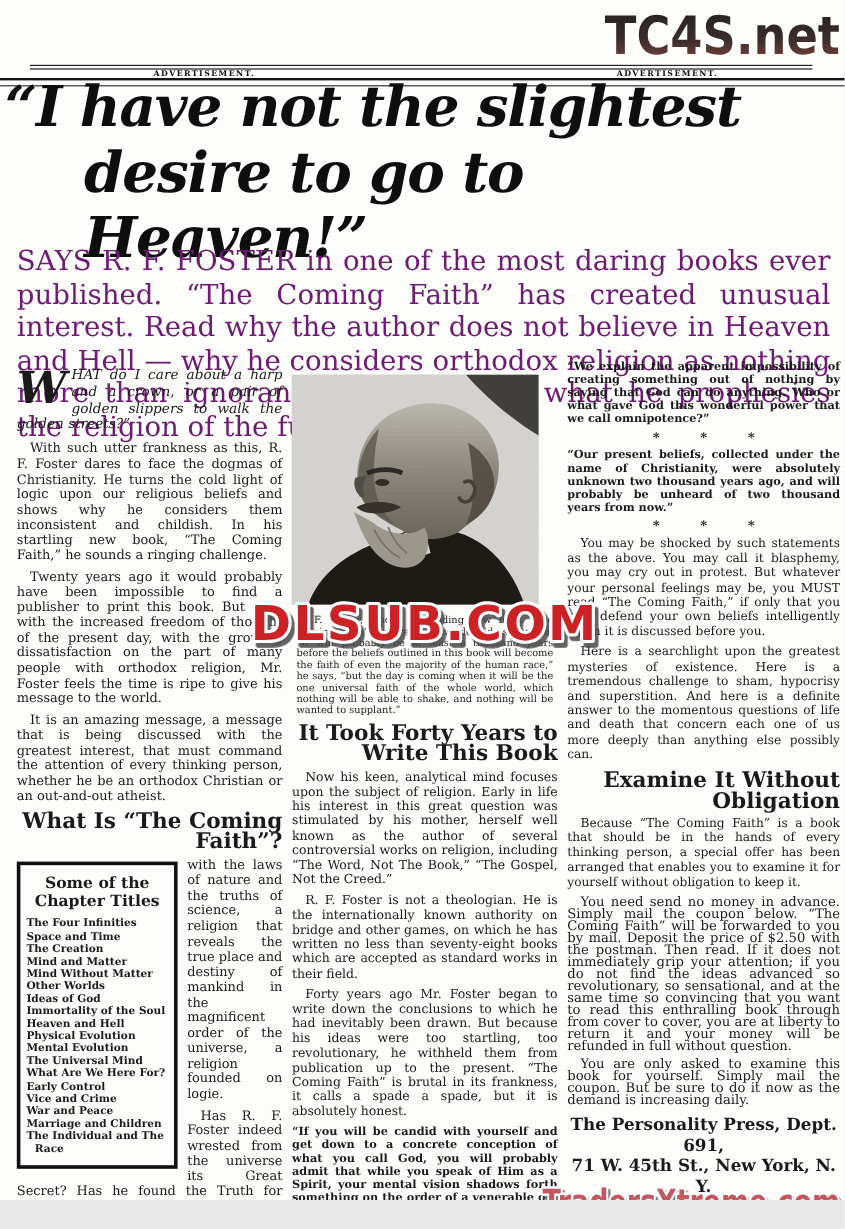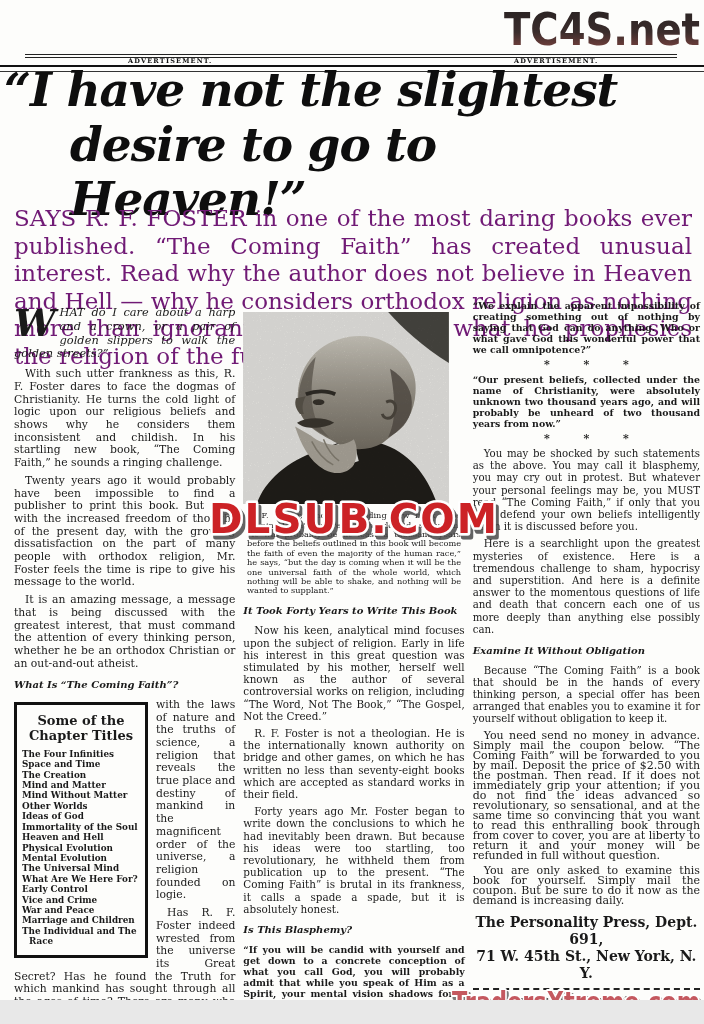--- a/index.html
+++ b/index.html
@@ -25,22 +25,22 @@
   .deck{position:absolute;top:205px;left:14px;width:678px;font-size:23px;line-height:27.5px;
         text-align:justify;color:#701a75;}
 
   
   .cols{position:absolute;top:300px;left:14px;width:686px;display:flex;gap:8px;}
   .col{text-align:justify;}
   .col-left{width:222px;font-size:10.8px;line-height:12.7px;}
   .col-mid{width:222px;font-size:10.4px;line-height:12.2px;}
   .col-right{width:228px;font-size:10.2px;line-height:12.2px;}
   .col p{margin:0 0 5px 0;text-indent:11px;}
-  .h-col{font-weight:bold;text-align:left;font-size:10px;line-height:16.5px;
-         margin:7px 0 5px 0;text-indent:0;font-style:italic;}
+  .h-col{font-weight:bold;text-align:right;font-size:18px;line-height:16.5px;
+         margin:7px 0 5px 0;text-indent:0;}
 
   
   .lead{font-style:italic;font-size:11.4px;line-height:13.8px;margin:6px 0 7px 0;}
   .dropcap{float:left;font-size:37px;line-height:30px;font-weight:bold;margin:2px 4px 0 0;}
 
   
   .wrapzone{overflow:visible;}
   .chapbox{float:left;width:118px;border:3px solid #111;padding:6px 5px 8px 5px;
            margin:3px 8px 2px 0;background:#fdfdfb;text-align:left;}
   .chapbox .cbt{font-weight:bold;font-size:13px;line-height:15px;text-align:center;margin:2px 0 6px 0;}
@@ -162,21 +162,20 @@
         <path d="M53,117 C59,135 67,152 83,161 C95,167 107,165 113,156 C117,147 117,138 113,130 C103,138 83,138 69,126 Z" fill="#b6b0a4"></path>
         <path d="M70,132 C76,144 84,152 92,156 M82,130 C86,140 92,148 98,152" stroke="#8c8679" stroke-width="1.5" fill="none"></path>
         <path d="M146,92 C154,88 158,96 154,104 C151,110 144,110 142,104" stroke="#514b42" stroke-width="3" fill="none"></path>
         <rect width="210" height="196" filter="url(#grain)" opacity="0.14"></rect>
       </svg>
       <div class="caption">R. F. Foster, whose astounding new book “The Coming Faith” has created a world-wide sensation.  “It will probably be at least a thousand years before the beliefs outlined in this book will become the faith of even the majority of the human race,” he says, “but the day is coming when it will be the one universal faith of the whole world, which nothing will be able to shake, and nothing will be wanted to supplant.”</div>
       <div class="h-col">It Took Forty Years to Write This Book</div>
       <p>Now his keen, analytical mind focuses upon the subject of religion.  Early in life his interest in this great question was stimulated by his mother, herself well known as the author of several controversial works on religion, including “The Word, Not The Book,” “The Gospel, Not the Creed.”</p>
       <p>R. F. Foster is not a theologian.  He is the internationally known authority on bridge and other games, on which he has written no less than seventy-eight books which are accepted as standard works in their field.</p>
       <p>Forty years ago Mr. Foster began to write down the conclusions to which he had inevitably been drawn.  But because his ideas were too startling, too revolutionary, he withheld them from publication up to the present. “The Coming Faith” is brutal in its frankness, it calls a spade a spade, but it is absolutely honest.</p>
-      <div class="h-col">Is This Blasphemy?</div>
       <div class="bq">“If you will be candid with yourself and get down to a concrete conception of what you call God, you will probably admit that while you speak of Him as a Spirit, your mental vision shadows forth something on the order of a venerable old man with a long beard.”</div>
     </div>
 
     <div class="col col-right">
       <div class="bq">“We explain the apparent impossibility of creating something out of nothing by saying that God can do anything.  Who or what gave God this wonderful power that we call omnipotence?”</div>
       <div class="stars">* * *</div>
       <div class="bq">“Our present beliefs, collected under the name of Christianity, were absolutely unknown two thousand years ago, and will probably be unheard of two thousand years from now.”</div>
       <div class="stars">* * *</div>
       <p>You may be shocked by such statements as the above.  You may call it blasphemy, you may cry out in protest.  But whatever your personal feelings may be, you MUST read “The Coming Faith,” if only that you may defend your own beliefs intelligently when it is discussed before you.</p>
       <p>Here is a searchlight upon the greatest mysteries of existence.  Here is a tremendous challenge to sham, hypocrisy and superstition. And here is a definite answer to the momentous questions of life and death that concern each one of us more deeply than anything else possibly can.</p>

